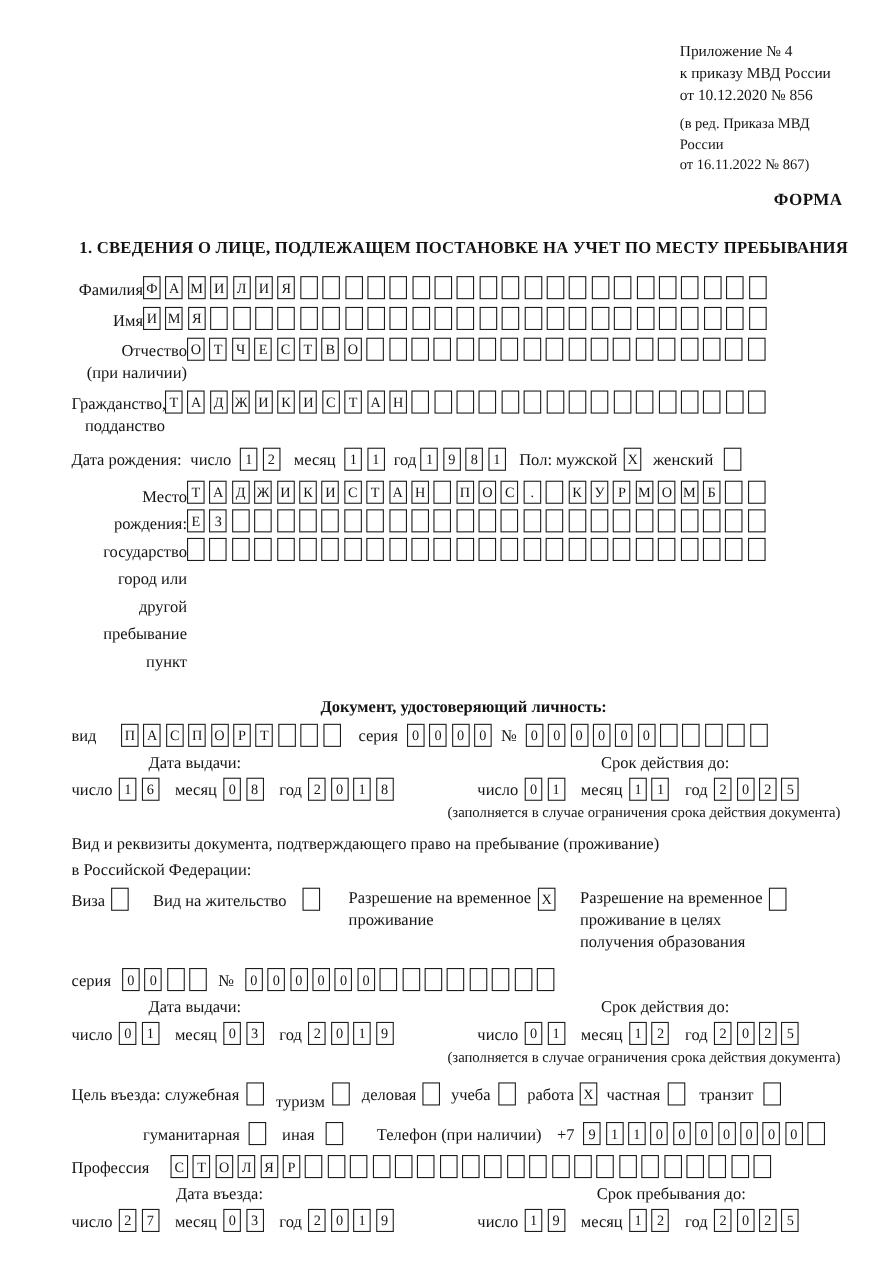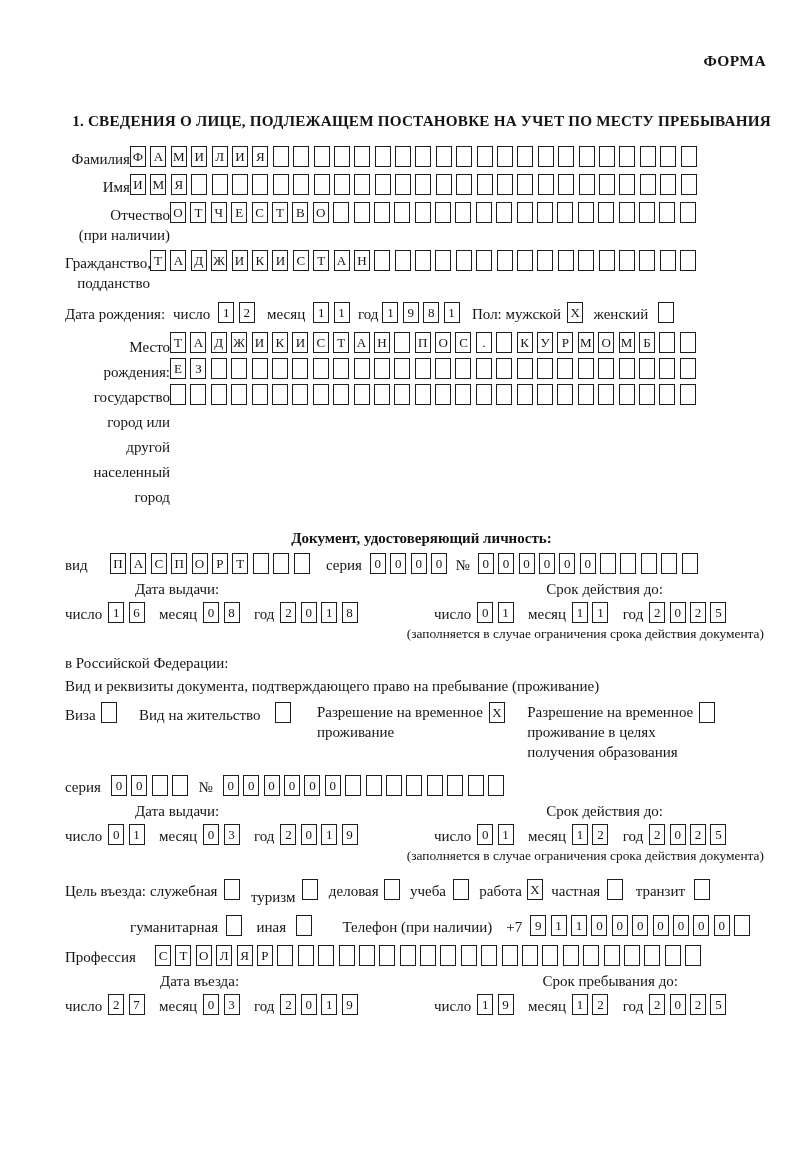--- a/index.html
+++ b/index.html
@@ -7,21 +7,21 @@
   body { font-family: "Liberation Serif","DejaVu Serif",serif; color:#141414; }
   .page { width:800px; min-height:1163px; background:#fff; padding:38px 22px 30px 65px; position:relative; }
 
   
   .annex { margin-left:553px; font-size:14px; line-height:20px; }
   .annex-sub { margin-top:4px; font-size:13.2px; line-height:19px; }
   .forma { text-align:right; padding-right:12px; margin-top:14px; font-weight:bold; font-size:15.5px; letter-spacing:.4px; }
 
   .title { text-align:center; font-weight:bold; font-size:15.8px; line-height:23px; margin-top:20px; letter-spacing:.2px; }
   .title-underline { display:inline-block; width:58px; border-bottom:2px solid #222; margin-left:10px; vertical-align:baseline; }
-  .sec-heading { text-align:center; font-weight:bold; font-size:15.2px; margin-top:42px; letter-spacing:.2px; white-space:nowrap; }
+  .sec-heading { text-align:center; font-weight:bold; font-size:15.2px; margin-top:26px; letter-spacing:.2px; white-space:nowrap; }
 
   .body { margin-top:16px; font-size:15px; }
 
   .row { display:flex; align-items:flex-start; margin-top:5px; }
   .lbl { padding-top:3px; flex:0 0 auto; line-height:20px;text-align:right; }
   .cells { white-space:nowrap; flex:0 0 auto; }
   .cell { display:inline-block; width:16px; height:21px; border:1.6px solid #1d1d1d; margin-right:4.4px;
           text-align:center; font-size:13px; line-height:19px; vertical-align:top; }
   .cellrow { margin-bottom:5px; white-space:nowrap; }
 
@@ -38,20 +38,29 @@
 
   .opt { display:flex; align-items:flex-start; }
   .opt .inlbl { margin-right:5px; }
   .optlines { text-align:left; line-height:20px; margin-right:6px; }
 </style>
 </head>
 <body>
 
 <div class="page">
 
+  <div class="annex">
+    <div>Приложение № 4</div>
+    <div>к приказу МВД России</div>
+    <div>от 10.12.2020 № 856</div>
+    <div class="annex-sub">
+      <div>(в ред. Приказа МВД России</div>
+      <div>от 16.11.2022 № 867)</div>
+    </div>
+  </div>
 
   <div class="forma">ФОРМА</div>
 
 
   <div class="sec-heading">1. СВЕДЕНИЯ О ЛИЦЕ, ПОДЛЕЖАЩЕМ ПОСТАНОВКЕ НА УЧЕТ ПО МЕСТУ ПРЕБЫВАНИЯ</div>
 
   <div class="body">
 
     <div class="row">
       <div class="lbl" style="width:65px">Фамилия</div>
@@ -91,21 +100,21 @@
       <span class="cells"><span class="cell">X</span></span>
       <span class="inlbl" style="margin:0 10px 0 6px">женский</span>
       <span class="cells"><span class="cell"></span></span>
     </div>
 
     <div class="row" style="margin-top:8px">
       <div class="lbl" style="width:105px; line-height:25px">
         <div>Место рождения:</div>
         <div>государство</div>
         <div>город или другой</div>
-        <div>населенный город</div>
+        <div>пребывание пункт</div>
       </div>
       <div>
         <div class="cellrow cells"><span class="cell">Т</span><span class="cell">А</span><span class="cell">Д</span><span class="cell">Ж</span><span class="cell">И</span><span class="cell">К</span><span class="cell">И</span><span class="cell">С</span><span class="cell">Т</span><span class="cell">А</span><span class="cell">Н</span><span class="cell"></span><span class="cell">П</span><span class="cell">О</span><span class="cell">С</span><span class="cell">.</span><span class="cell"></span><span class="cell">К</span><span class="cell">У</span><span class="cell">Р</span><span class="cell">М</span><span class="cell">О</span><span class="cell">М</span><span class="cell">Б</span><span class="cell"></span><span class="cell"></span></div>
         <div class="cellrow cells"><span class="cell">Е</span><span class="cell">З</span><span class="cell"></span><span class="cell"></span><span class="cell"></span><span class="cell"></span><span class="cell"></span><span class="cell"></span><span class="cell"></span><span class="cell"></span><span class="cell"></span><span class="cell"></span><span class="cell"></span><span class="cell"></span><span class="cell"></span><span class="cell"></span><span class="cell"></span><span class="cell"></span><span class="cell"></span><span class="cell"></span><span class="cell"></span><span class="cell"></span><span class="cell"></span><span class="cell"></span><span class="cell"></span><span class="cell"></span></div>
         <div class="cellrow cells"><span class="cell"></span><span class="cell"></span><span class="cell"></span><span class="cell"></span><span class="cell"></span><span class="cell"></span><span class="cell"></span><span class="cell"></span><span class="cell"></span><span class="cell"></span><span class="cell"></span><span class="cell"></span><span class="cell"></span><span class="cell"></span><span class="cell"></span><span class="cell"></span><span class="cell"></span><span class="cell"></span><span class="cell"></span><span class="cell"></span><span class="cell"></span><span class="cell"></span><span class="cell"></span><span class="cell"></span><span class="cell"></span><span class="cell"></span></div>
       </div>
     </div>
 
     <div class="center-bold">Документ, удостоверяющий личность:</div>
 
@@ -136,22 +145,22 @@
         <span class="cells"><span class="cell">0</span><span class="cell">1</span></span>
         <span class="inlbl">месяц</span>
         <span class="cells"><span class="cell">1</span><span class="cell">1</span></span>
         <span class="inlbl">год</span>
         <span class="cells"><span class="cell">2</span><span class="cell">0</span><span class="cell">2</span><span class="cell">5</span></span>
       </div>
     </div>
     <div class="footnote">(заполняется в случае ограничения срока действия документа)</div>
 
     <div style="margin-top:10px; line-height:23px">
+      <div>Вид и реквизиты документа, подтверждающего право на пребывание (проживание)</div>
       <div>в Российской Федерации:</div>
-      <div>Вид и реквизиты документа, подтверждающего право на пребывание (проживание)</div>
     </div>
 
     <div class="row" style="margin-top:4px">
       <span class="opt">
         <span class="inlbl">Виза</span>
         <span class="cells"><span class="cell"></span></span>
       </span>
       <span class="opt" style="margin-left:18px">
         <span class="inlbl" style="margin-right:14px">Вид на жительство</span>
         <span class="cells"><span class="cell"></span></span>

